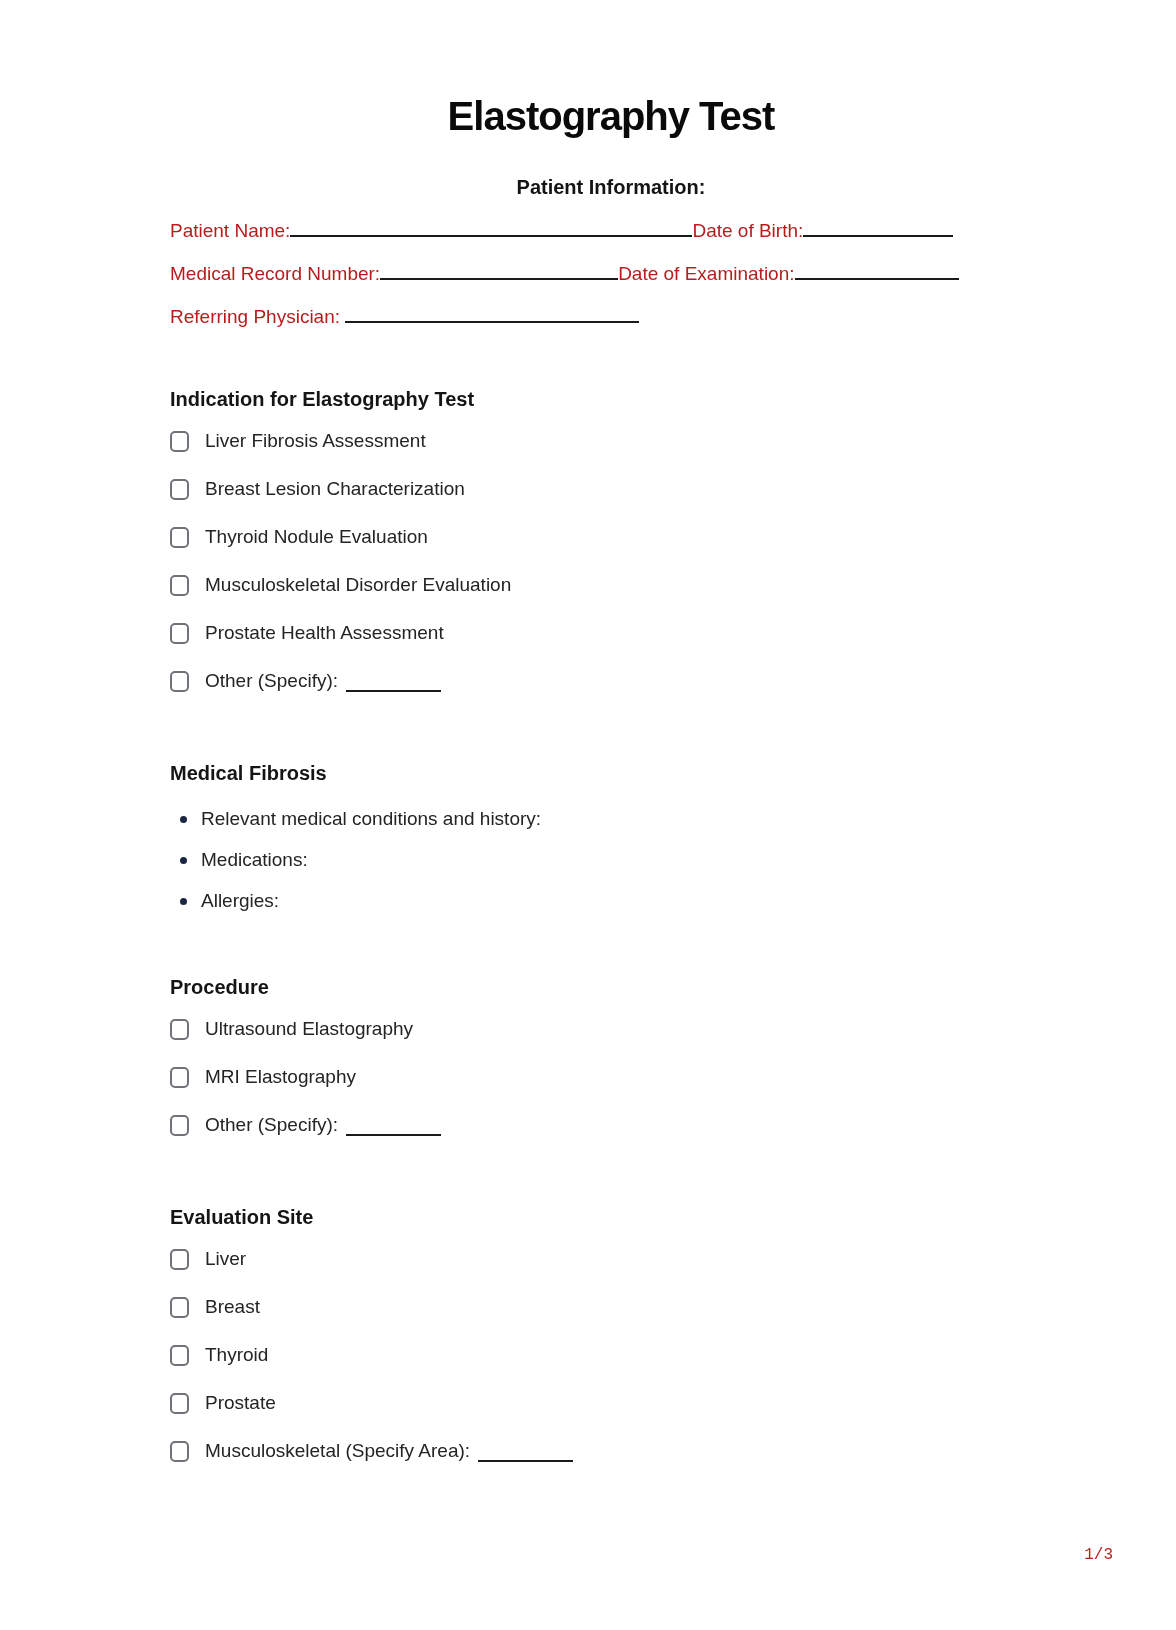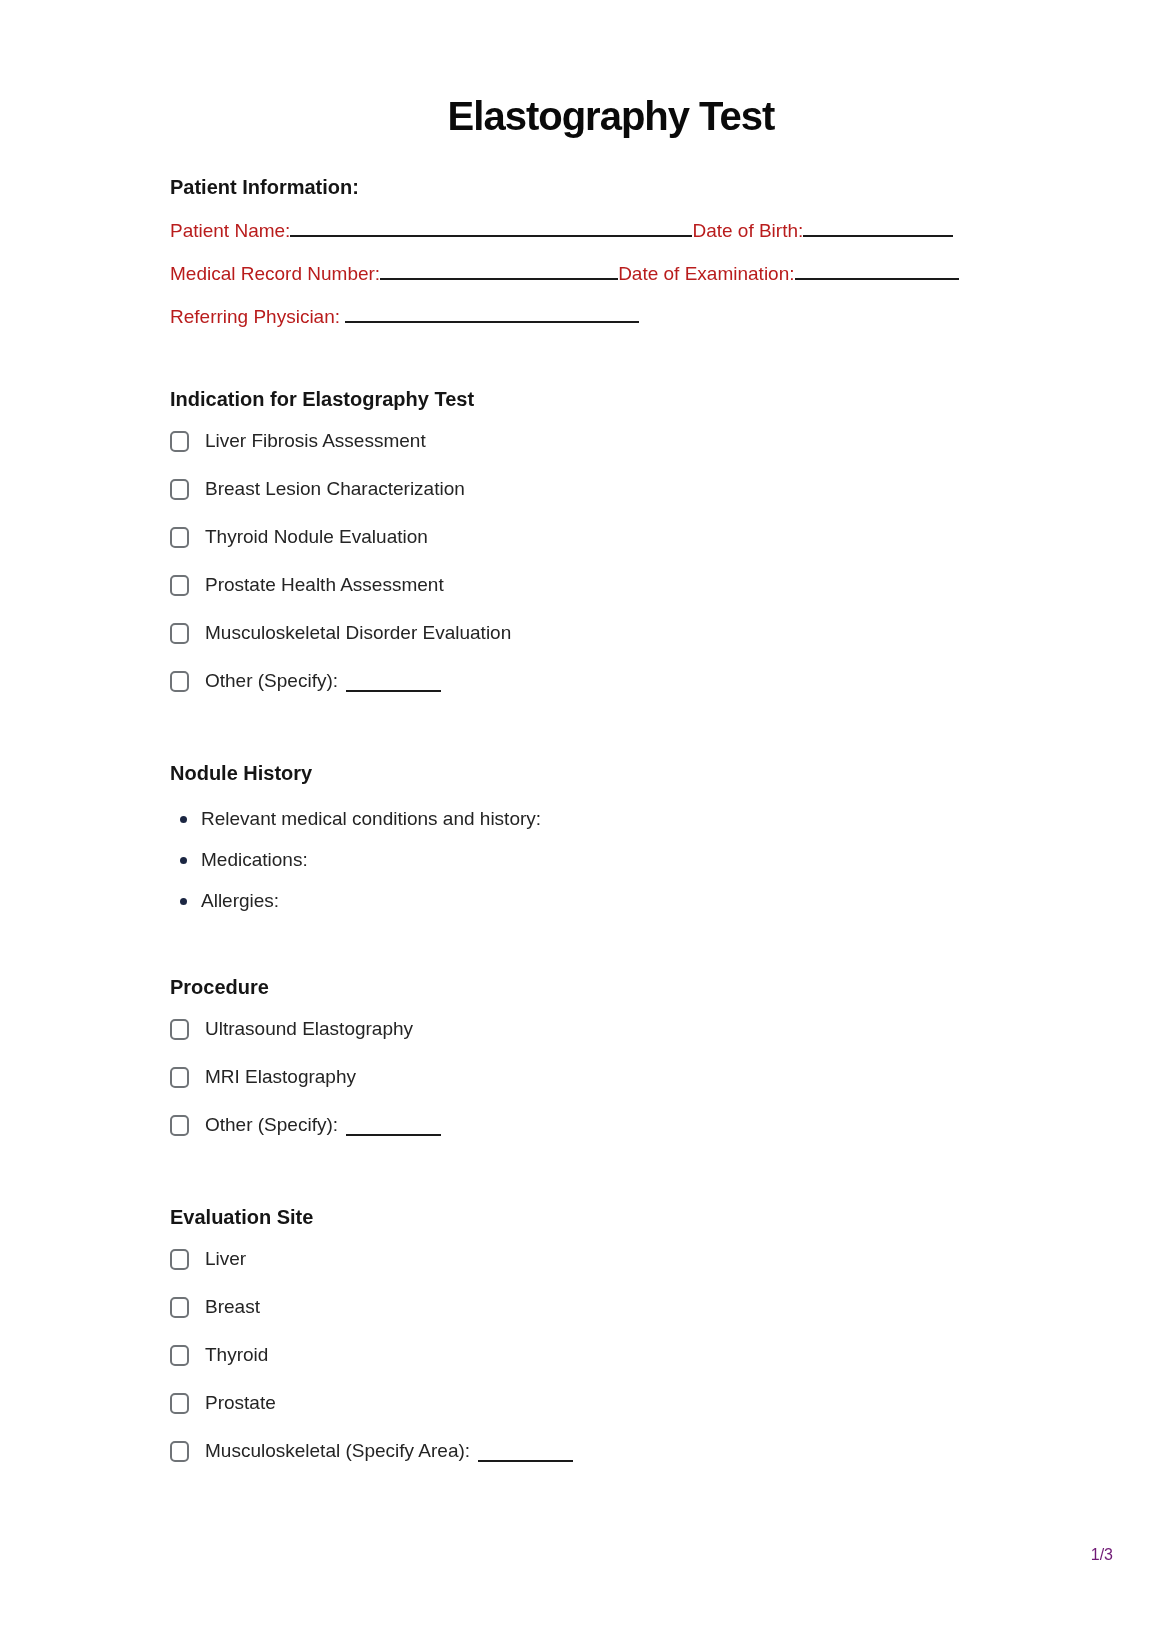--- a/index.html
+++ b/index.html
@@ -28,21 +28,21 @@
     text-align: center;
     letter-spacing: -1px;
   }
   .section-heading {
     margin: 0;
     font-size: 20px;
     line-height: 22px;
     font-weight: bold;
     color: #151515;
   }
-  .pi-heading { margin-top: 36px; }
+  .pi-heading { margin-top: 36px; text-align: center; }
   .field-row {
     display: flex;
     align-items: baseline;
     margin-top: 22px;
     font-size: 19px;
     line-height: 20px;
     white-space: pre;
   }
   .field-label { color: #b91c1c; }
   .blank-line {
@@ -93,21 +93,22 @@
     border-radius: 50%;
     background: #1b2642;
     margin: 0 14px 0 10px;
     flex: 0 0 auto;
   }
   .page-number {
     position: absolute;
     top: 1546px;
     right: 86px;
     font-size: 16px;
-    color: #701a75;
+    color: #b91c1c;
+    font-family: Liberation Mono, monospace;
   }
 </style>
 </head>
 <body>
 
 <div class="page">
   <div class="content">
 
     <h1 class="doc-title">Elastography Test</h1>
 
@@ -134,33 +135,33 @@
     <div class="check-row">
       <span class="checkbox"></span>
       <span class="check-label">Breast Lesion Characterization</span>
     </div>
     <div class="check-row">
       <span class="checkbox"></span>
       <span class="check-label">Thyroid Nodule Evaluation</span>
     </div>
     <div class="check-row">
       <span class="checkbox"></span>
+      <span class="check-label">Musculoskeletal Disorder Evaluation</span>
+    </div>
+    <div class="check-row">
+      <span class="checkbox"></span>
       <span class="check-label">Prostate Health Assessment</span>
-    </div>
-    <div class="check-row">
-      <span class="checkbox"></span>
-      <span class="check-label">Musculoskeletal Disorder Evaluation</span>
     </div>
     <div class="check-row">
       <span class="checkbox"></span>
       <span class="check-label">Other (Specify):</span>
       <span class="blank-line w-short"></span>
     </div>
 
-    <div class="section-heading sec-history">Nodule History</div>
+    <div class="section-heading sec-history">Medical Fibrosis</div>
 
     <div class="bullet-row first">
       <span class="bullet-dot"></span>
       <span class="check-label">Relevant medical conditions and history:</span>
     </div>
     <div class="bullet-row">
       <span class="bullet-dot"></span>
       <span class="check-label">Medications:</span>
     </div>
     <div class="bullet-row">

